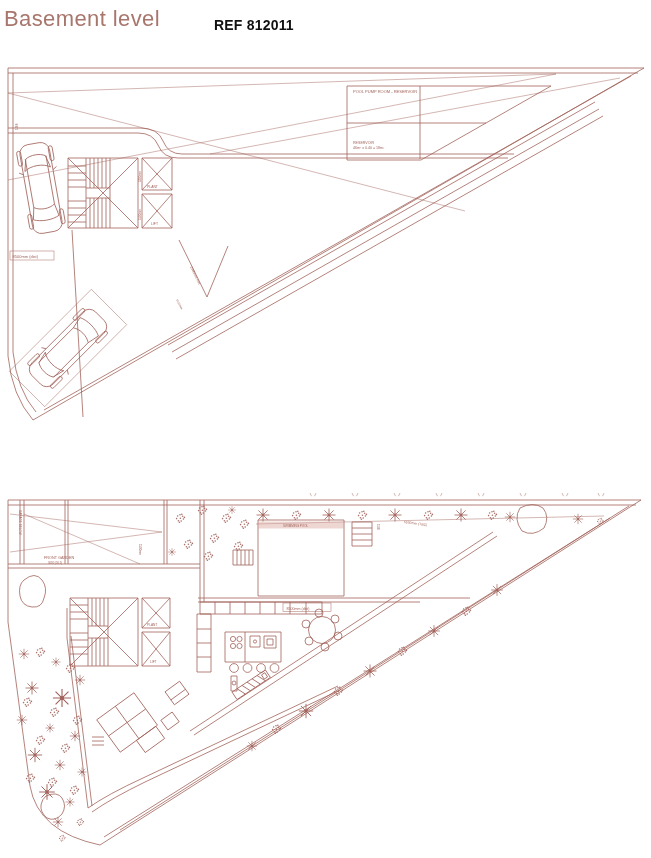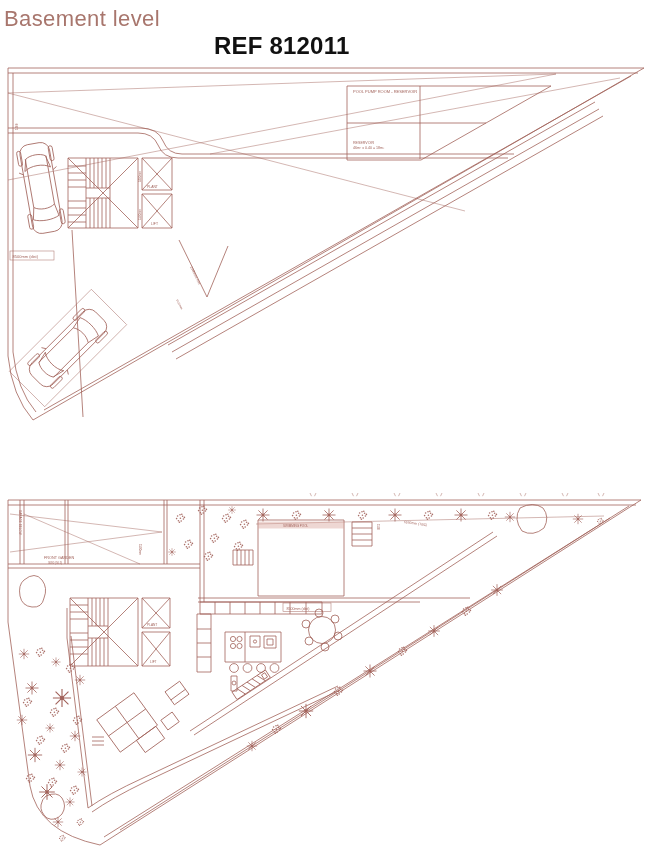--- a/index.html
+++ b/index.html
@@ -1,20 +1,20 @@
 <!DOCTYPE html>
 <html style="--bg: #ffffff; --line: #a2635b; --title: #a8766d; --ref_text: #111111; --pool_fill: #f3ded9; --pool_stripe: #d9a69d;"><head>
 <meta charset="utf-8">
 <style>
   html,body{margin:0;padding:0;background:#fff}
   .canvas{position:relative;width:647px;height:858px;background:var(--bg,#ffffff);overflow:hidden;
           font-family:"Liberation Sans",sans-serif}
   .floor-title{position:absolute;left:4px;font-size:22px;letter-spacing:.4px;
                color:var(--title,#a8766d);font-weight:400}
-  .ref-title{position:absolute;left:214px;top:32px;font-size:24px;font-weight:700;
+  .ref-title{position:absolute;left:214px;top:17px;font-size:14px;font-weight:700;
              color:var(--ref_text,#111111);letter-spacing:.2px}
   svg{position:absolute;left:0;display:block}
   .ln{fill:none;stroke:var(--line,#a2635b);stroke-width:.8;stroke-linecap:butt;stroke-linejoin:round}
   .lnthin{fill:none;stroke:var(--line,#a2635b);stroke-width:.55;opacity:.85}
   .txt{fill:var(--line,#9b5a52);stroke:none}
   .dots circle{fill:var(--line,#a2635b);stroke:none;opacity:.9}
   .pinkband{fill:var(--pool_stripe,#d9a69d);opacity:.45;stroke:none}
 </style>
 </head>
 <body>

